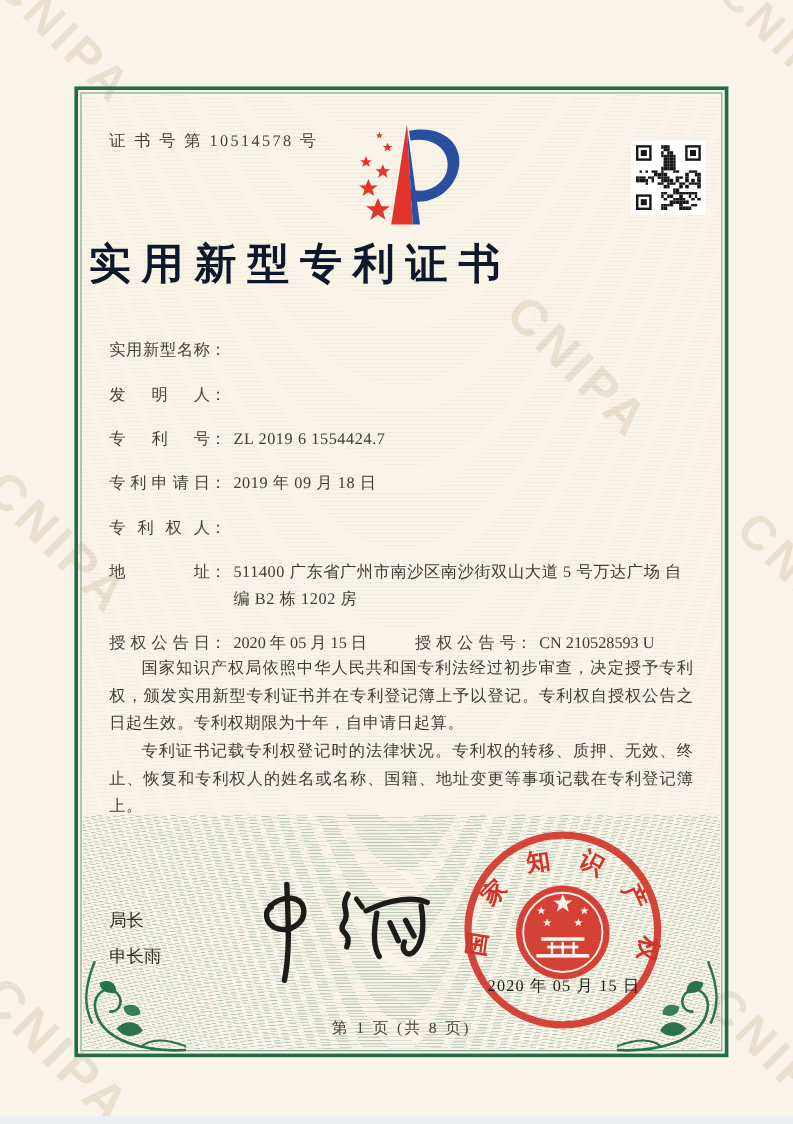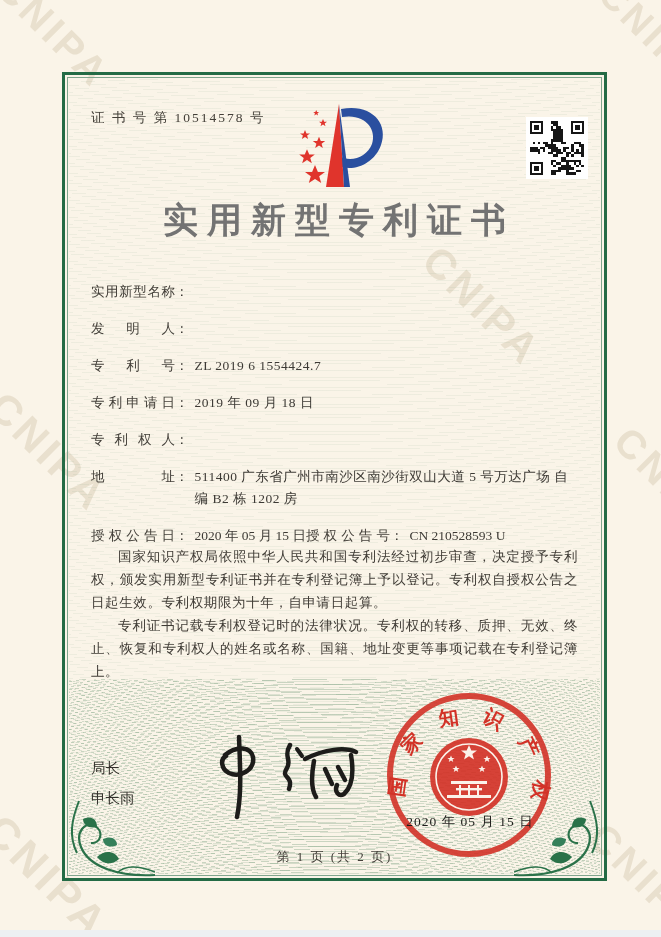--- a/index.html
+++ b/index.html
@@ -49,38 +49,38 @@
     position:absolute; right:16px; top:42px; width:62px; height:62px;
     background:#fff; padding:4px;
   }
   .qr-grid{ position:relative; width:54px; height:54px; }
   .qr-grid .m{ position:absolute; background:#161616; }
   .finder{ position:absolute; width:13px; height:13px; border:2px solid #161616; background:#fff; }
   .finder::after{ content:""; position:absolute; inset:2px; background:#161616; }
   .f-tl{ left:0; top:0; } .f-tr{ right:0; top:0; } .f-bl{ left:0; bottom:0; }
 
   .title{
-    position:absolute; left:0; right:0; top:122px; text-align:center;
+    position:absolute; left:0; right:0; top:122px; 
     font-size:35px; font-weight:bold; letter-spacing:9px; text-indent:9px;
-    color:#737373;
+    color:#0f172a;
   }
 
   
   .fields{ position:absolute; left:26px; right:24px; top:206px; font-size:13.5px; }
   .frow{ display:flex; margin-bottom:15px; line-height:22px; }
   .flabel{
     width:84px; flex:0 0 84px; text-align:justify; text-align-last:justify;
     color:#44403a;
   }
   .colon{ flex:0 0 auto; padding-right:6px; }
   .fvalue{ flex:1; letter-spacing:.5px; }
   .frow-addr .fvalue{ max-width:392px; }
   .frow-grant{ margin-bottom:0; }
   .gpair{ display:flex; }
-  .gpair2{ }
+  .gpair2{ margin-left:40px; }
 
   
   .paras{
     position:absolute; left:26px; right:26px; top:470px;
     font-size:13.5px; line-height:23px; text-align:justify; color:#403c36;
   }
   .paras p{ text-indent:2em; letter-spacing:.6px; }
 
   
   .sig-block{ position:absolute; left:26px; top:678px; font-size:14.5px; line-height:30px; color:#33302b; }
@@ -390,18 +390,18 @@
     </svg>
     <svg class="ornament orn-r" width="92" height="86" viewBox="0 0 92 86" fill="none" stroke="#2a7249" stroke-width="2.2">
       <path d="M92,80 C56,82 26,72 18,52 C12,37 22,26 32,31 C41,36 38,49 28,48"></path>
       <path d="M16,6 C8,26 6,42 14,58" stroke-width="2"></path>
       <path d="M54,78 C62,70 74,70 92,77" stroke-width="1.6"></path>
       <path d="M34,62 C42,54 52,56 56,64 C50,70 40,70 34,62 Z" fill="#2a7249" stroke="none"></path>
       <path d="M20,24 C28,20 34,24 34,32 C26,34 20,30 20,24 Z" fill="#2a7249" stroke="none"></path>
       <path d="M40,44 C48,40 54,44 54,50 C46,54 40,50 40,44 Z" fill="#35805a" stroke="none"></path>
     </svg>
 
-    <div class="page-num">第 1 页 (共 2 页)</div>
+    <div class="page-num">第 1 页 (共 8 页)</div>
   </div>
 
 
   <div class="bottom-strip"></div>
 </div>
 
 </body></html>

